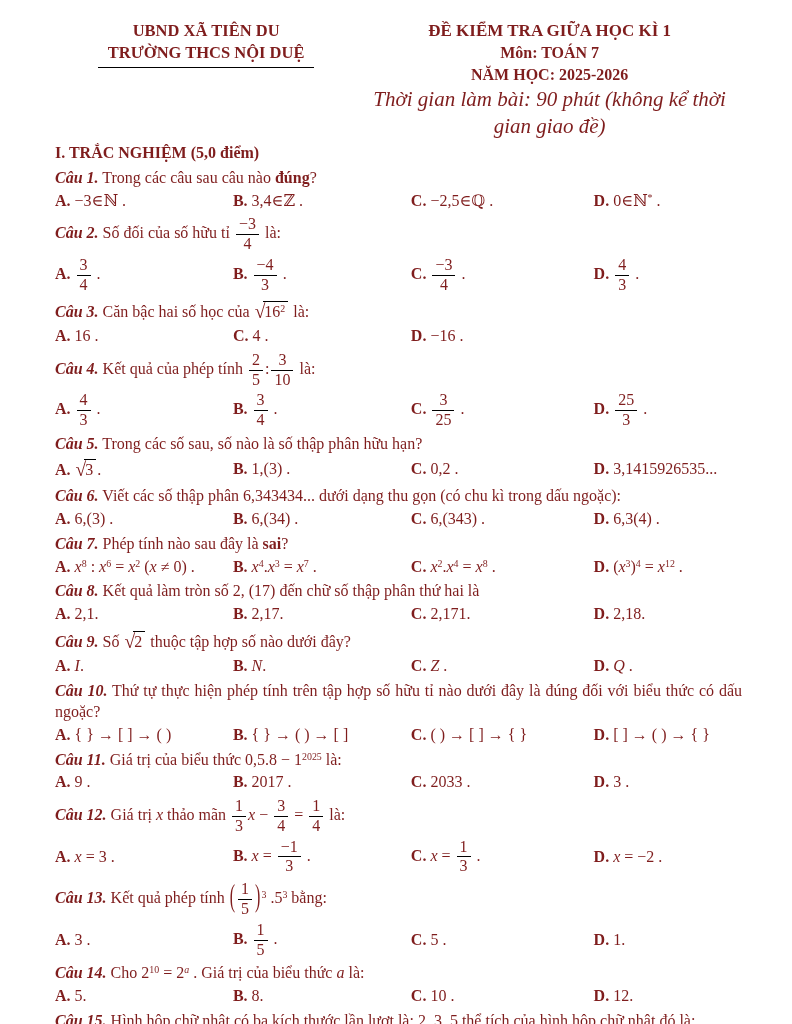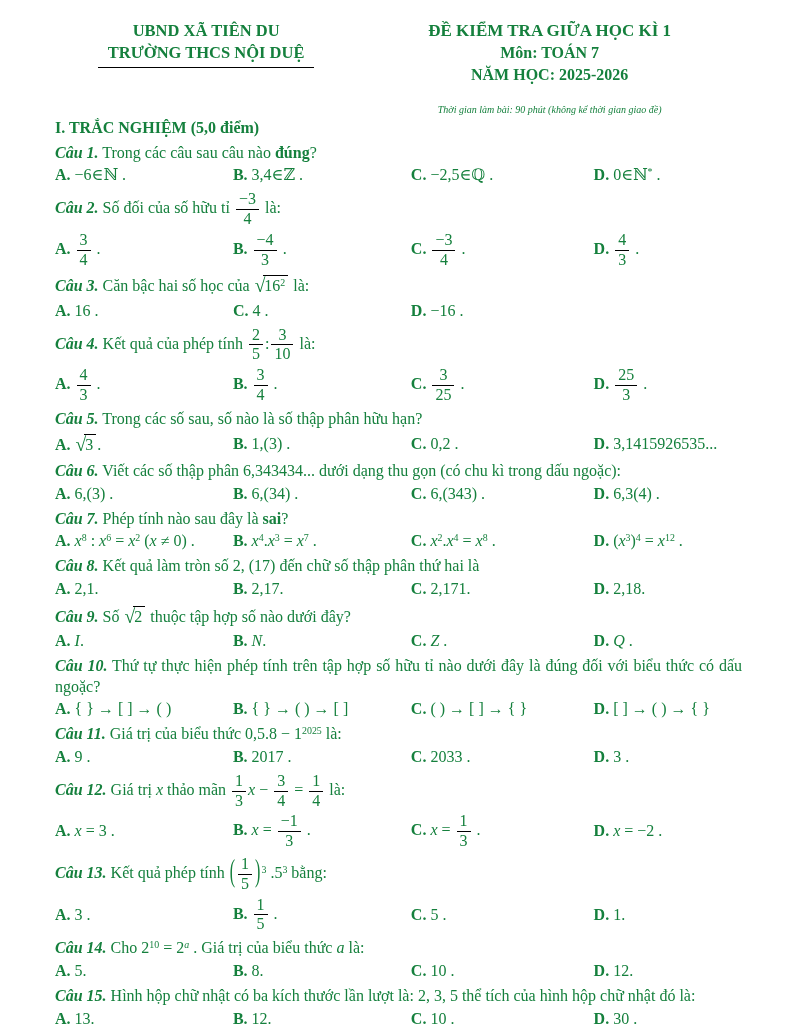--- a/index.html
+++ b/index.html
@@ -1,30 +1,30 @@
 <!DOCTYPE html>
 <html><head>
 <meta charset="utf-8">
 <style>
   html,body{margin:0;padding:0;background:#fff;}
   .page{
     width:792px;height:1024px;box-sizing:border-box;
     padding:20px 50px 10px 55px;
     font-family:"Liberation Serif","DejaVu Serif",serif;
-    font-size:16px;color:#15803d;line-height:1.3;
+    font-size:16px;color:#7f1d1d;line-height:1.3;
     background:#fff;overflow:hidden;position:relative;
   }
   
   .header{display:flex;align-items:flex-start;}
   .header-left{width:44%;text-align:center;font-weight:700;font-size:16.5px;line-height:1.35;}
   .school-underline{display:inline-block;border-bottom:1.6px solid #000;padding:0 10px 2px 10px;}
   .header-right{width:56%;text-align:center;line-height:1.32;}
   .hr-title{font-weight:700;font-size:17px;}
   .hr-sub{font-weight:700;font-size:16px;}
-  .hr-time{font-style:italic;font-size:10px;margin-top:18px;}
+  .hr-time{font-style:italic;font-size:21px;margin-top:1px;}
   
   .section-title{font-weight:700;margin-top:2px;}
   
   .question{margin-top:4px;}
   .q-text{text-align:justify;}
   .q-label{font-weight:700;font-style:italic;}
   .options{display:grid;grid-template-columns:25.9% 25.9% 26.6% auto;margin-top:2px;align-items:center;}
   .option{white-space:nowrap;}
   .opt-label{font-weight:700;}
   sup{font-size:0.62em;line-height:0;vertical-align:0.55em;}
@@ -55,21 +55,21 @@
       <div class="hr-time">Thời gian làm bài: 90 phút (không kể thời gian giao đề)</div>
     </div>
   </div>
 
   <div class="section-title">I. TRẮC NGHIỆM (5,0 điểm)</div>
 
   <div id="questions">
       <div class="question">
         <div class="q-text"><b class="q-label">Câu 1.</b> Trong các câu sau câu nào <b>đúng</b>?</div>
         <div class="options">
-          <div class="option"><b class="opt-label">A.</b> <span class="opt-content">−6∈ℕ .</span></div>
+          <div class="option"><b class="opt-label">A.</b> <span class="opt-content">−3∈ℕ .</span></div>
           <div class="option"><b class="opt-label">B.</b> <span class="opt-content">3,4∈ℤ .</span></div>
           <div class="option"><b class="opt-label">C.</b> <span class="opt-content">−2,5∈ℚ .</span></div>
           <div class="option"><b class="opt-label">D.</b> <span class="opt-content">0∈ℕ<sup>*</sup> .</span></div>
         </div>
       </div>
       <div class="question">
         <div class="q-text"><b class="q-label">Câu 2.</b> Số đối của số hữu tỉ <span class="frac"><span class="num">−3</span><span class="den">4</span></span> là:</div>
         <div class="options">
           <div class="option"><b class="opt-label">A.</b> <span class="opt-content"><span class="frac"><span class="num">3</span><span class="den">4</span></span> .</span></div>
           <div class="option"><b class="opt-label">B.</b> <span class="opt-content"><span class="frac"><span class="num">−4</span><span class="den">3</span></span> .</span></div>

